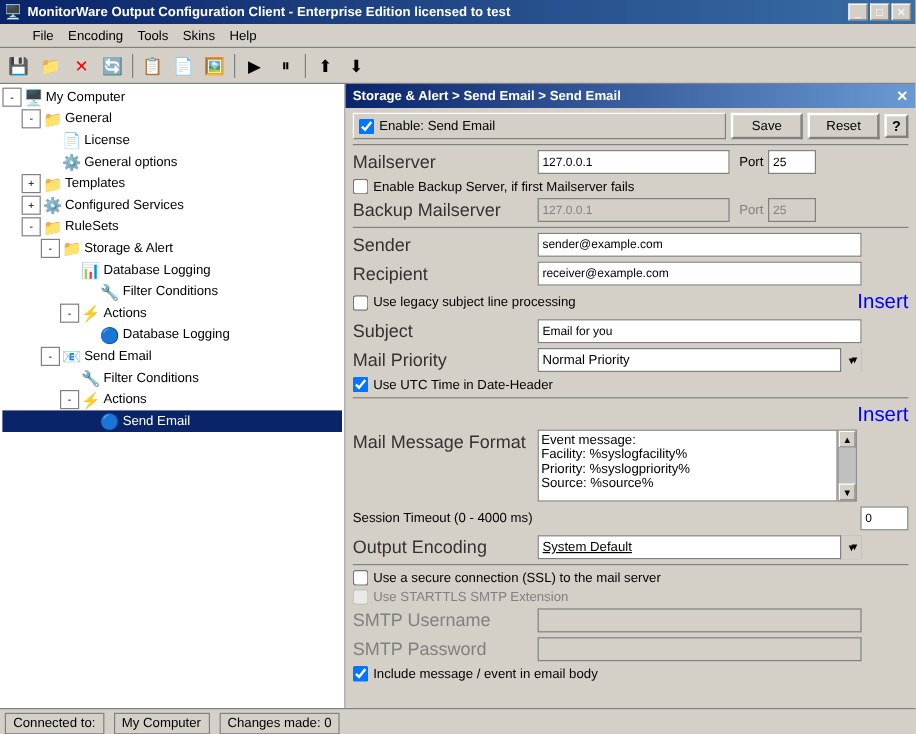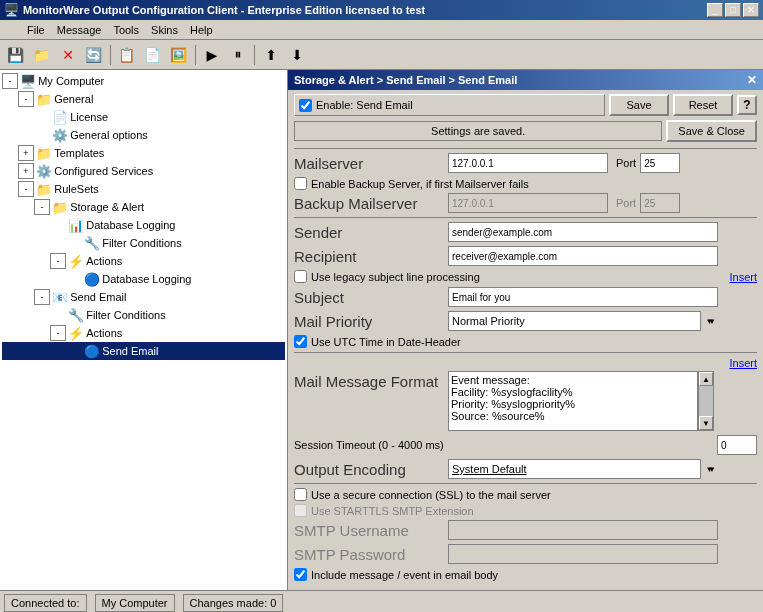--- a/index.html
+++ b/index.html
@@ -240,23 +240,22 @@
       border-top-color: #808080;
       border-left-color: #808080;
       padding: 1px 6px;
       font-size: 11px;
       height: 18px;
       display: flex; align-items: center;
     }
     
     .insert-link {
       color: #0000ff;
-      text-decoration: underline;
-      cursor: pointer;
-      font-size: 11px;
+      cursor: pointer;
+      font-size: 17px;
       margin-left: 40px;
     }
     .textarea-container {
       display: flex;
     }
     .vert-scroll {
       width: 16px;
       background: #d4d0c8;
       border: 1px solid #808080;
       display: flex;
@@ -294,21 +293,21 @@
   </div>
   <div class="title-controls">
     <div class="title-btn">_</div>
     <div class="title-btn">□</div>
     <div class="title-btn">✕</div>
   </div>
 </div>
 
 <div class="menu-bar">
   <span class="menu-item">File</span>
-  <span class="menu-item">Message</span>
+  <span class="menu-item">Encoding</span>
   <span class="menu-item">Tools</span>
   <span class="menu-item">Skins</span>
   <span class="menu-item">Help</span>
 </div>
 
 <div class="toolbar">
   <div class="tb-btn">💾</div>
   <div class="tb-btn">📁</div>
   <div class="tb-btn" style="color:red;">✕</div>
   <div class="tb-btn">🔄</div>
@@ -473,26 +472,20 @@
       <div style="display:flex; align-items:center; margin-bottom:4px; gap:4px;">
         <div style="display:flex; align-items:center; flex:1; border: 1px solid #808080; border-top-color:#fff; border-left-color:#fff; padding:2px 4px; background:#d4d0c8; height:22px;">
           <input type="checkbox" class="win-checkbox" checked="" style="">
           <span>Enable: Send Email</span>
         </div>
         <button class="win-btn">Save</button>
         <button class="win-btn">Reset</button>
         <div class="help-btn">?</div>
       </div>
 
-      <div style="display:flex; align-items:center; margin-bottom:6px; gap:4px;">
-        <div style="flex:1; height:20px; border:1px solid #808080; border-top-color:#808080; border-left-color:#808080; background:#d4d0c8; display:flex; align-items:center; justify-content:center;">
-          <span>Settings are saved.</span>
-        </div>
-        <button class="win-btn" style="white-space:nowrap;">Save &amp; Close</button>
-      </div>
 
       <div class="divider"></div>
 
       <div class="row">
         <span class="label">Mailserver</span>
         <input type="text" class="win-input" style="width: 160px;" value="127.0.0.1">
         <span style="margin-left:8px; margin-right:4px;">Port</span>
         <input type="text" class="win-input" style="width: 40px;" value="25">
       </div>
 

